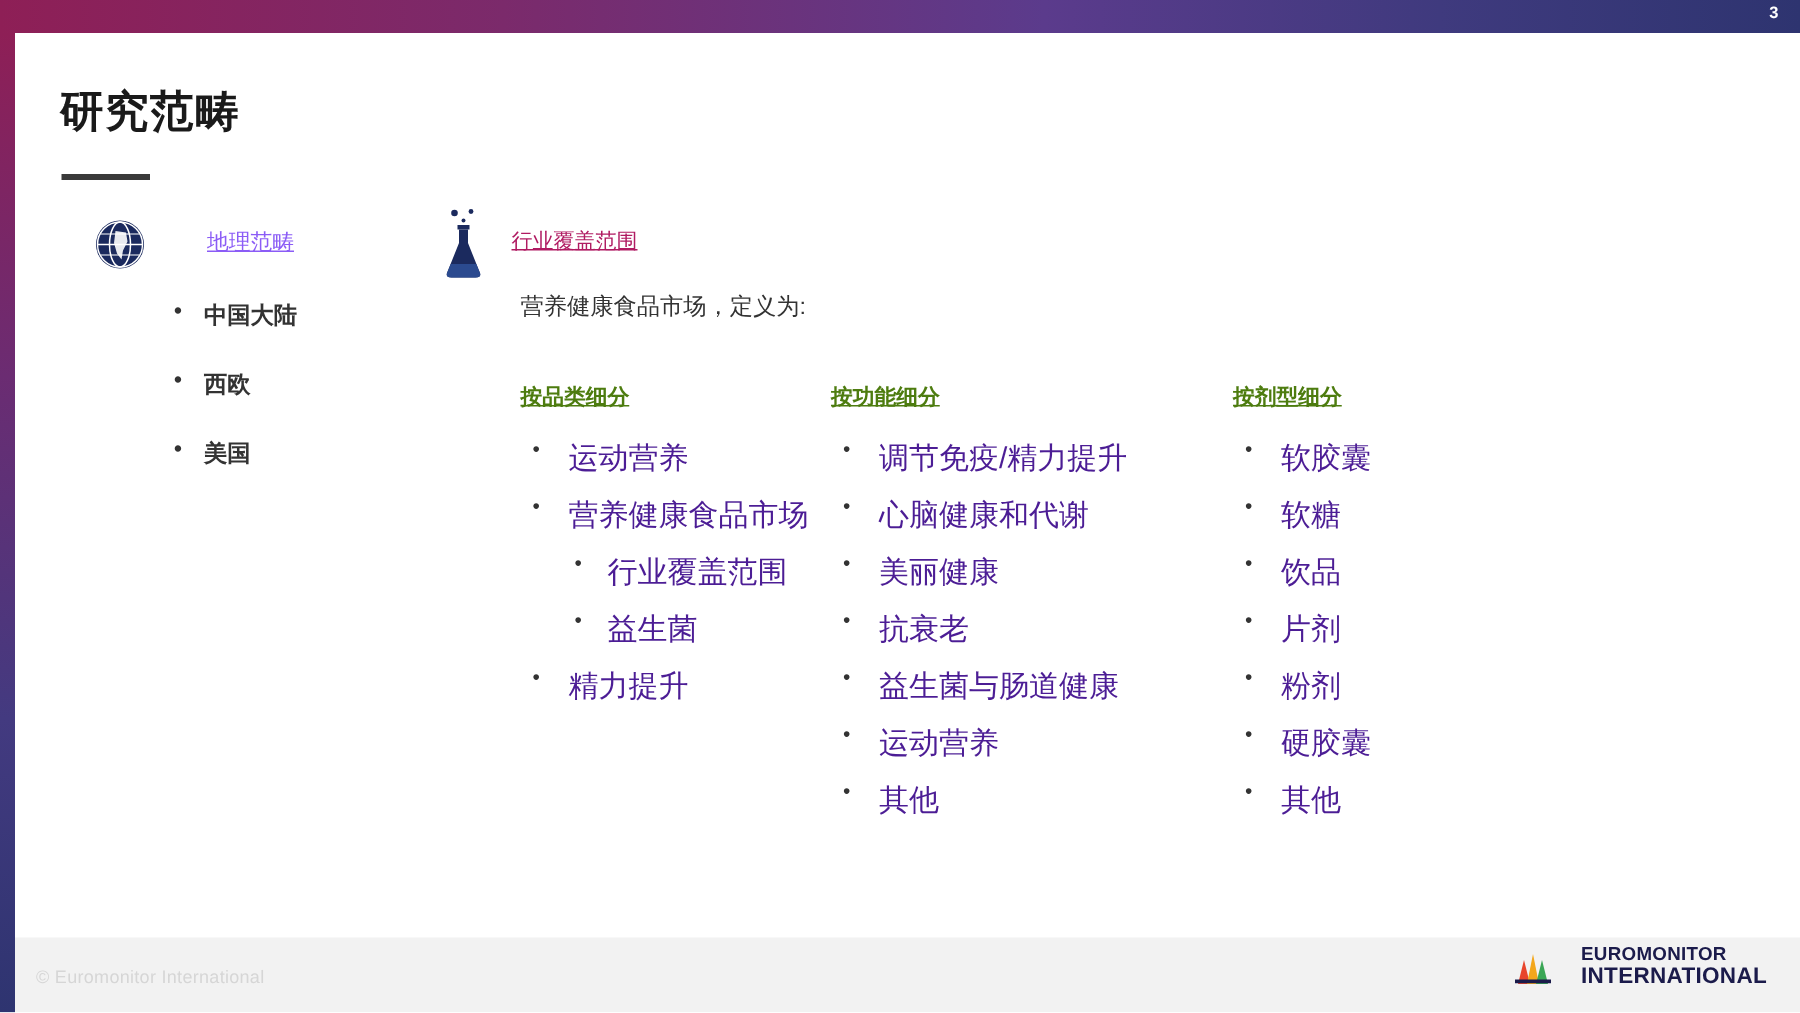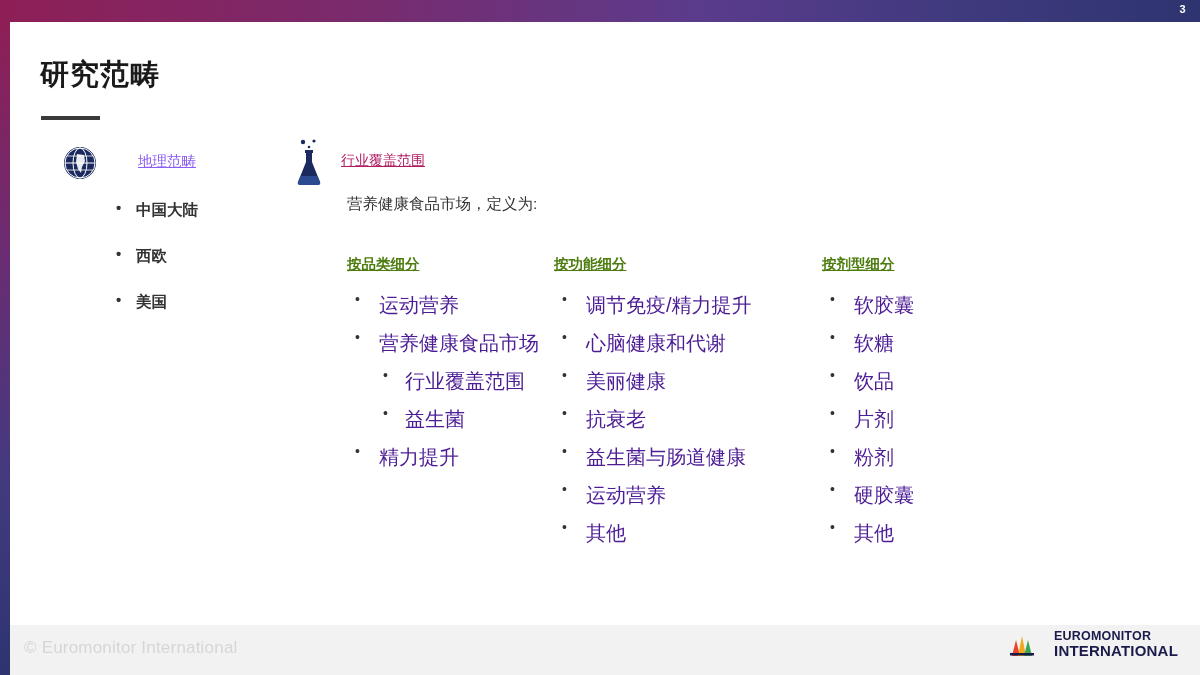--- a/index.html
+++ b/index.html
@@ -50,21 +50,21 @@
     left: 10px;
     bottom: 0;
     width: 1190px;
     height: 50px;
     background: #f2f2f2;
   }
   .footer-text {
     position: absolute;
     left: 24px;
     bottom: 17px;
-    font-size: 17px;
+    font-size: 12px;
     color: #d6d6d6;
     letter-spacing: 0.2px;
     margin-top: 47px;
   }
   
   .slide-title {
     position: absolute;
     left: 40px;
     top: 55px;
     font-size: 29px;

